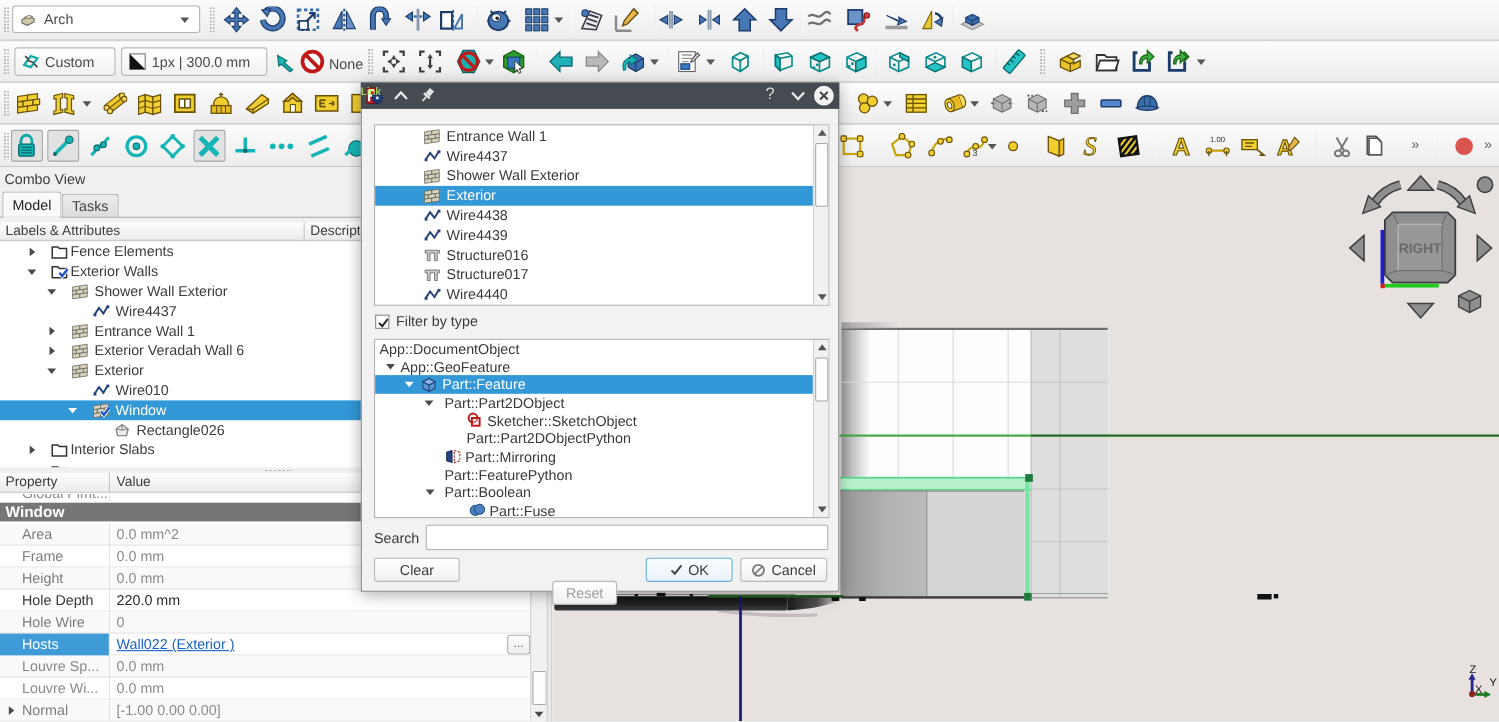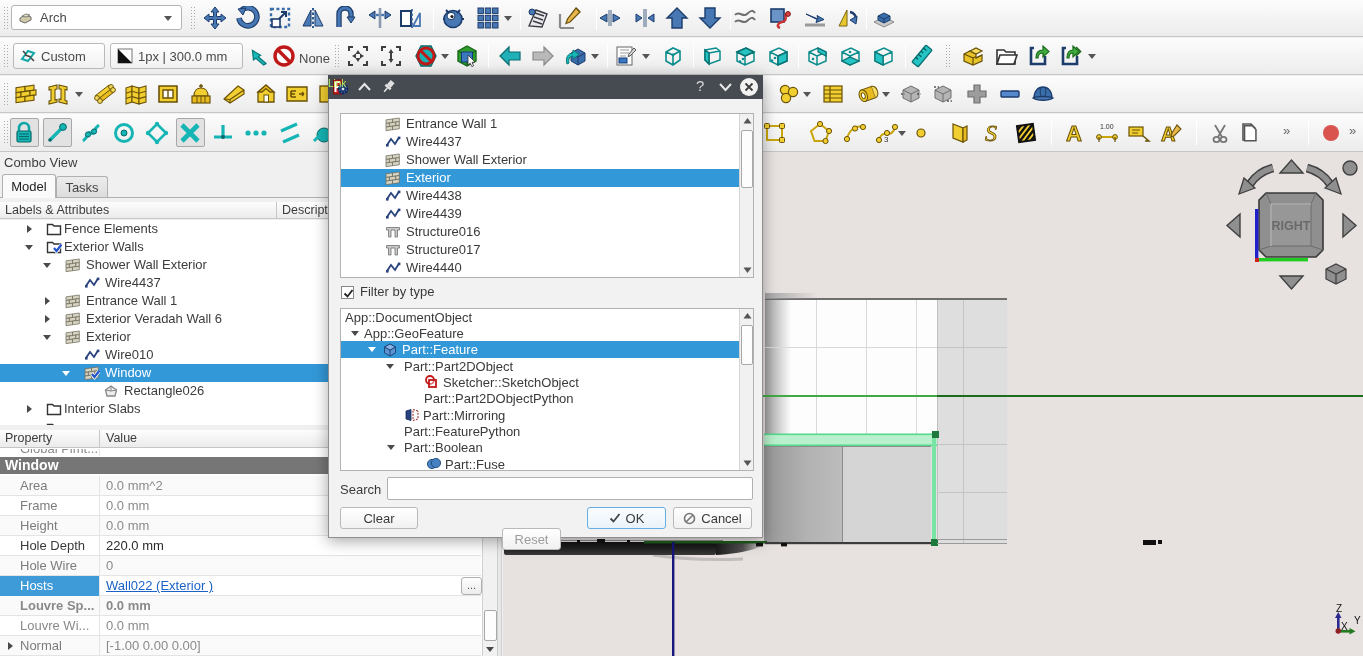--- a/index.html
+++ b/index.html
@@ -1028,21 +1028,21 @@
         <div class="pdiv"></div>
         <span class="pv" style="color:#8a8a8a;">0</span>
       </div>
     <div class="prow" style="top:146px;">
       <div class="abs" style="left:0;top:0;width:99px;height:20px;background:#3f9bd8;"></div>
       <span class="pl" style="color:#fff;">Hosts</span>
         <div class="pdiv"></div>
       <span class="pv" style="color:#1a62c8;text-decoration:underline;">Wall022 (Exterior )</span>
       <div class="abs" style="left:461px;top:1px;width:21px;height:18px;background:linear-gradient(#fdfdfd,#ededed);border:1px solid #b0b0b0;border-radius:3px;font-size:11px;color:#555;text-align:center;line-height:14px;">...</div>
     </div>
-    <div class="prow" style="top:166px;background:#fafafa;font-weight:bold;">
+    <div class="prow" style="top:166px;background:#fafafa;">
         <span class="pl" style="color:#8a8a8a;">Louvre Sp...</span>
         <div class="pdiv"></div>
         <span class="pv" style="color:#8a8a8a;">0.0 mm</span>
       </div>
     <div class="prow" style="top:186px;">
         <span class="pl" style="color:#8a8a8a;">Louvre Wi...</span>
         <div class="pdiv"></div>
         <span class="pv" style="color:#8a8a8a;">0.0 mm</span>
       </div>
     <div class="prow" style="top:206px;background:#fafafa;">

